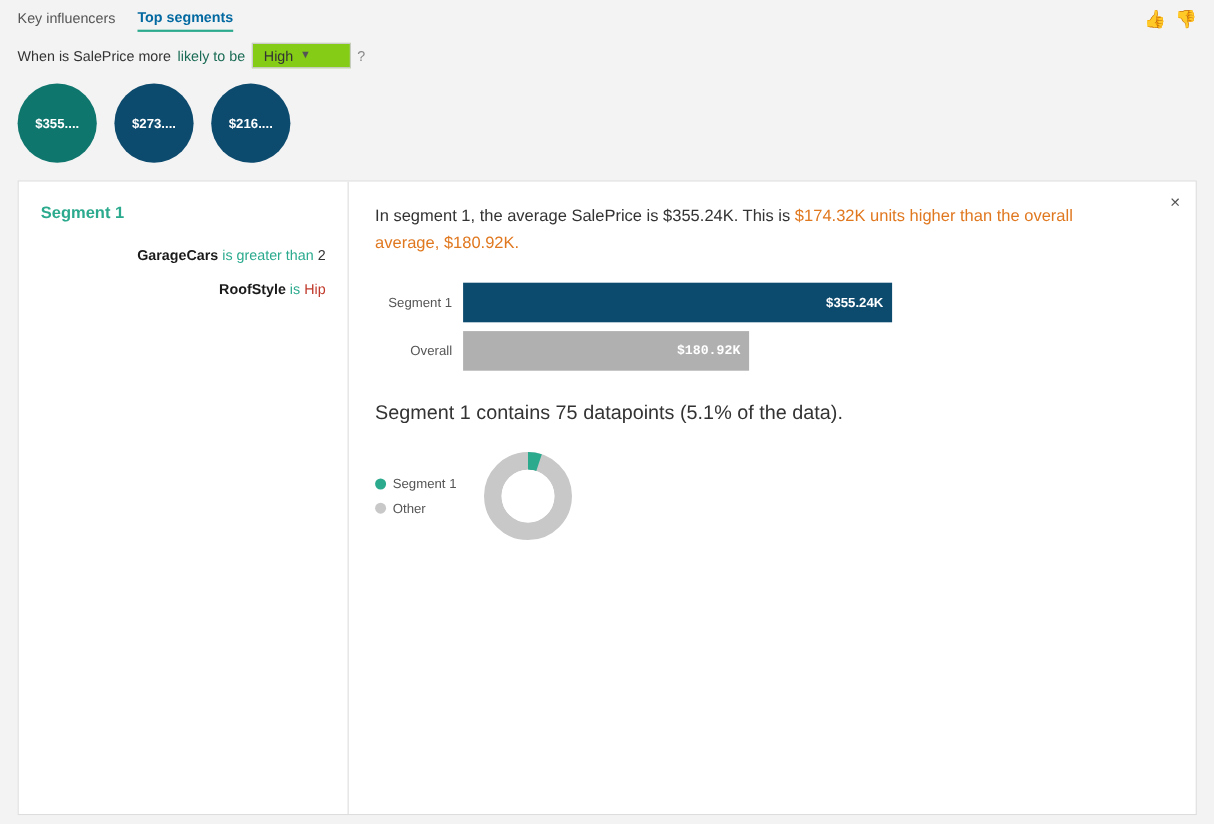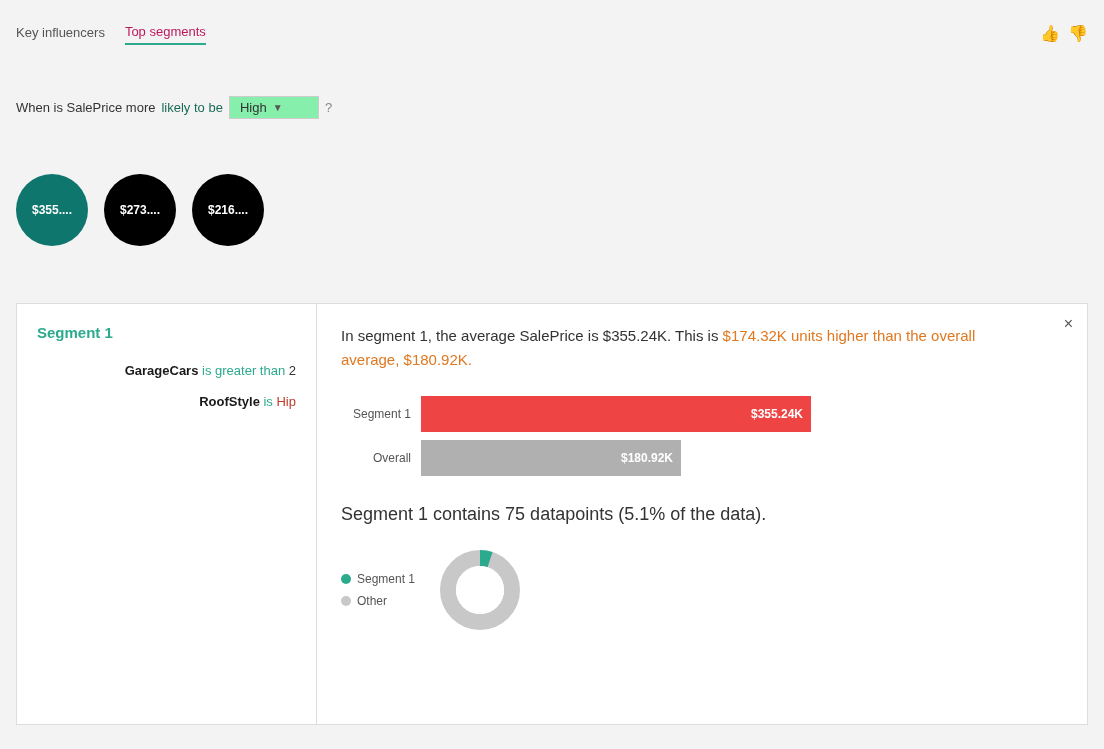--- a/index.html
+++ b/index.html
@@ -9,43 +9,42 @@
       width: 1104px;
       height: 749px;
       overflow: hidden;
       font-size: 13px;
       color: #333;
     }
     .container {
       width: 1104px;
       height: 749px;
       background: #f3f3f3;
-      padding: 24px 16px;
+      padding: 8px 16px;
       display: flex;
       flex-direction: column;
-      gap: 41px;
     }
 
     
     .tabs {
       display: flex;
       align-items: center;
       gap: 20px;
       margin-bottom: 10px;
       position: relative;
     }
     .tab {
       font-size: 13px;
       color: #555;
       cursor: pointer;
       padding-bottom: 4px;
     }
     .tab.active {
-      color: #be185d;
-      font-weight: 400;
+      color: #0369a1;
+      font-weight: 700;
       border-bottom: 2px solid #2baa8e;
     }
     .feedback-icons {
       position: absolute;
       right: 0;
       top: 0;
       display: flex;
       gap: 8px;
     }
     .feedback-icon {
@@ -64,21 +63,21 @@
       color: #333;
     }
     .query-bar .highlight {
       color: #1a6b55;
       font-weight: 500;
     }
     .dropdown {
       display: inline-flex;
       align-items: center;
       border: 1px solid #ccc;
-      background: #86efac;
+      background: #84cc16;
       padding: 3px 8px 3px 10px;
       gap: 6px;
       cursor: pointer;
       min-width: 90px;
       color: #333;
       font-size: 13px;
     }
     .dropdown .chevron {
       font-size: 10px;
       color: #555;
@@ -104,21 +103,21 @@
       justify-content: center;
       font-size: 12px;
       font-weight: 600;
       cursor: pointer;
       color: white;
     }
     .bubble.active {
       background: #0f766e;
     }
     .bubble.inactive {
-      background: #000000;
+      background: #0c4a6e;
     }
 
     
     .main-panel {
       display: flex;
       flex: 1;
       background: white;
       border: 1px solid #ddd;
       overflow: hidden;
     }
@@ -207,21 +206,21 @@
       display: flex;
       align-items: center;
       justify-content: flex-end;
       padding-right: 8px;
       font-size: 12px;
       font-weight: 600;
       color: white;
       border-radius: 0;
     }
     .bar-fill.teal {
-      background: #ef4444;
+      background: #0c4a6e;
     }
     .bar-fill.gray {
       background: #b0b0b0;
     }
 
     
     .datapoints-text {
       font-size: 18px;
       color: #333;
       margin-bottom: 20px;
@@ -332,21 +331,21 @@
           <div class="bar-label">Segment 1</div>
           <div class="bar-track">
             <div class="bar-fill teal" style="width: 390px;">
               <span>$355.24K</span>
             </div>
           </div>
         </div>
         <div class="bar-row">
           <div class="bar-label">Overall</div>
           <div class="bar-track">
-            <div class="bar-fill gray" style="width: 260px;">
+            <div class="bar-fill gray" style="width: 260px; font-family: Liberation Mono, monospace;">
               <span>$180.92K</span>
             </div>
           </div>
         </div>
       </div>
 
       <div class="datapoints-text">Segment 1 contains 75 datapoints (5.1% of the data).</div>
 
       <div class="chart-section">
         <div class="legend">

